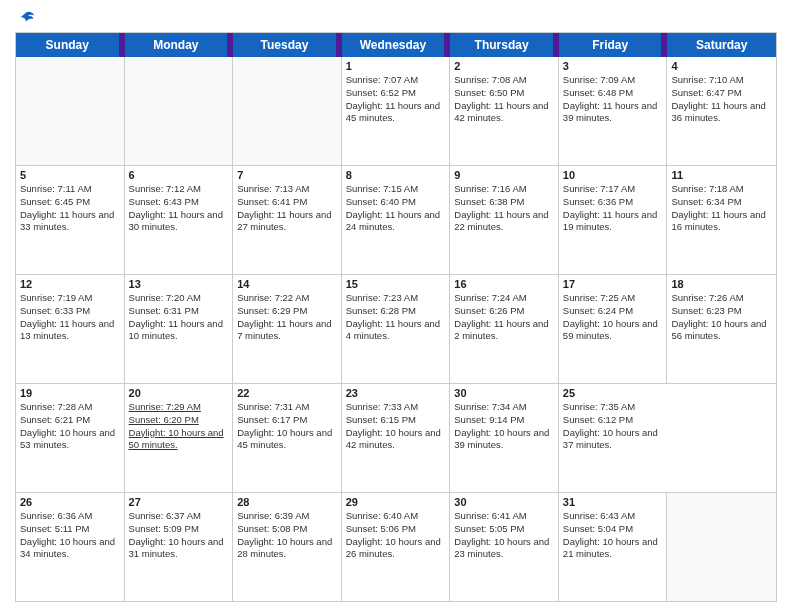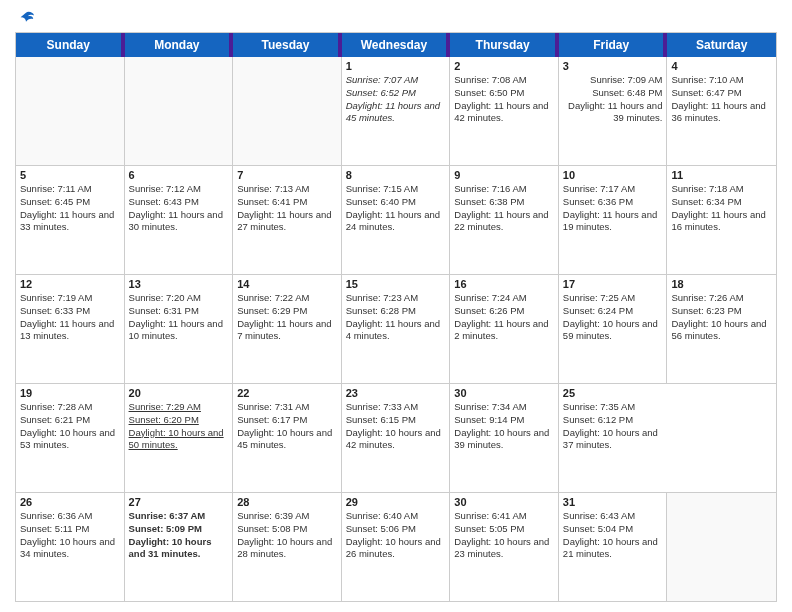--- a/index.html
+++ b/index.html
@@ -56,21 +56,21 @@
       display: grid;
       grid-template-columns: repeat(7, 1fr);
       background: #1565C0;
     }
     .cal-header-cell {
       color: #fff;
       font-size: 12px;
       font-weight: bold;
       text-align: center;
       padding: 5px 2px;
-      border-right: 4px solid #4c1d95;
+      border-right: 6px solid #4c1d95;
     }
     .cal-header-cell:last-child { border-right: none; }
     .cal-body {
       flex: 1;
       display: flex;
       flex-direction: column;
     }
     .cal-row {
       flex: 1;
       display: grid;
@@ -132,33 +132,33 @@
         <div class="cal-header-cell">Friday</div>
         <div class="cal-header-cell">Saturday</div>
       </div>
     <div class="cal-body">
     <div class="cal-row">
           <div class="cal-cell empty"></div>
           <div class="cal-cell empty"></div>
           <div class="cal-cell empty"></div>
           <div class="cal-cell">
             <div class="day-num">1</div>
-            <div class="cell-text" style="white-space: pre-line; font-style: italic;">Sunrise: 7:07 AM
+            <div class="cell-text" style="white-space: pre-line;">Sunrise: 7:07 AM
 Sunset: 6:52 PM
 Daylight: 11 hours and 45 minutes.</div>
           </div>
           <div class="cal-cell">
             <div class="day-num">2</div>
             <div class="cell-text" style="white-space: pre-line;">Sunrise: 7:08 AM
 Sunset: 6:50 PM
 Daylight: 11 hours and 42 minutes.</div>
           </div>
           <div class="cal-cell">
             <div class="day-num">3</div>
-            <div class="cell-text" style="white-space: pre-line; text-align: right;">Sunrise: 7:09 AM
+            <div class="cell-text" style="white-space: pre-line;">Sunrise: 7:09 AM
 Sunset: 6:48 PM
 Daylight: 11 hours and 39 minutes.</div>
           </div>
           <div class="cal-cell">
             <div class="day-num">4</div>
             <div class="cell-text" style="white-space: pre-line;">Sunrise: 7:10 AM
 Sunset: 6:47 PM
 Daylight: 11 hours and 36 minutes.</div>
           </div>
         </div>
@@ -290,21 +290,21 @@
         </div>
         <div class="cal-row">
           <div class="cal-cell">
             <div class="day-num">26</div>
             <div class="cell-text" style="white-space: pre-line;">Sunrise: 6:36 AM
 Sunset: 5:11 PM
 Daylight: 10 hours and 34 minutes.</div>
           </div>
           <div class="cal-cell">
             <div class="day-num">27</div>
-            <div class="cell-text" style="white-space: pre-line; font-weight: bold;">Sunrise: 6:37 AM
+            <div class="cell-text" style="white-space: pre-line;">Sunrise: 6:37 AM
 Sunset: 5:09 PM
 Daylight: 10 hours and 31 minutes.</div>
           </div>
           <div class="cal-cell">
             <div class="day-num">28</div>
             <div class="cell-text" style="white-space: pre-line;">Sunrise: 6:39 AM
 Sunset: 5:08 PM
 Daylight: 10 hours and 28 minutes.</div>
           </div>
           <div class="cal-cell">

